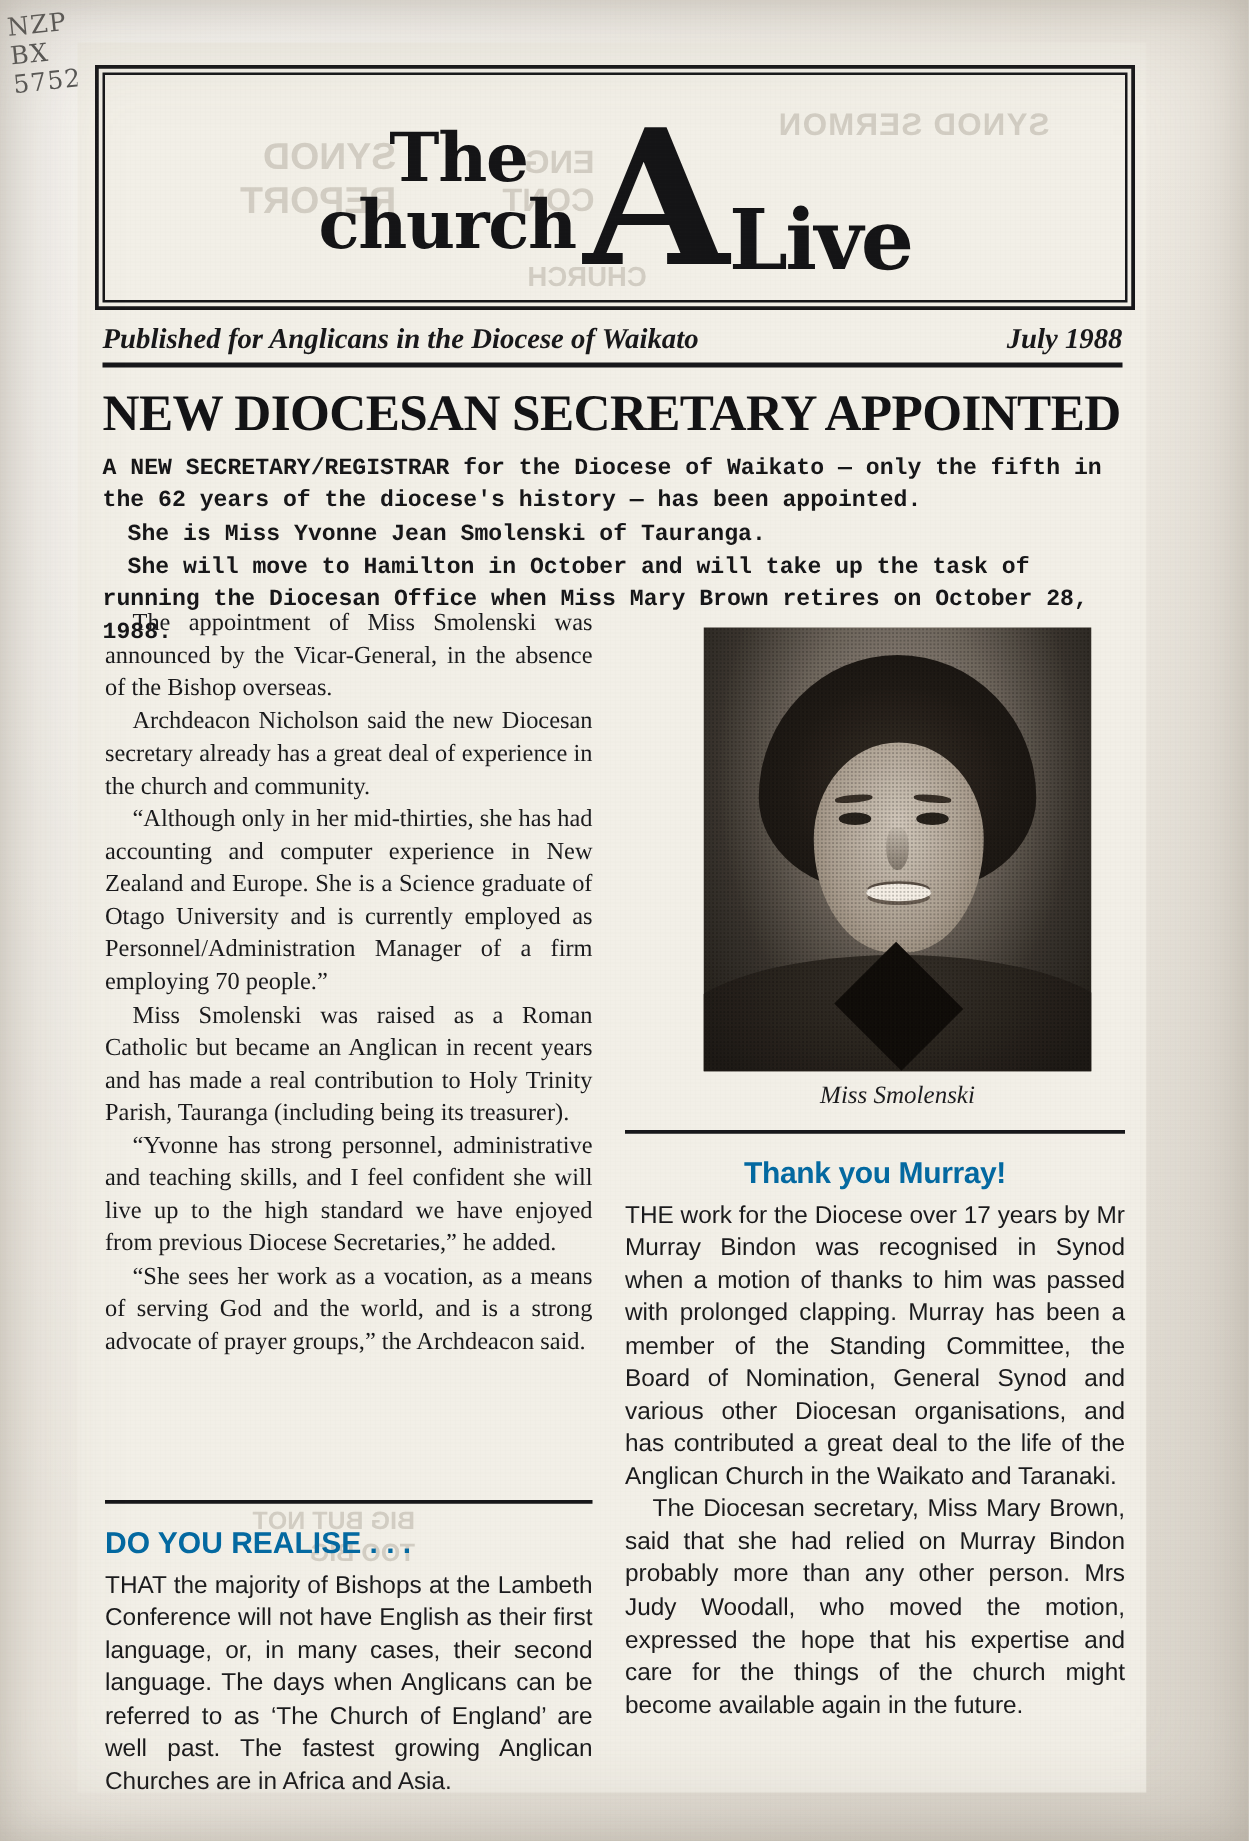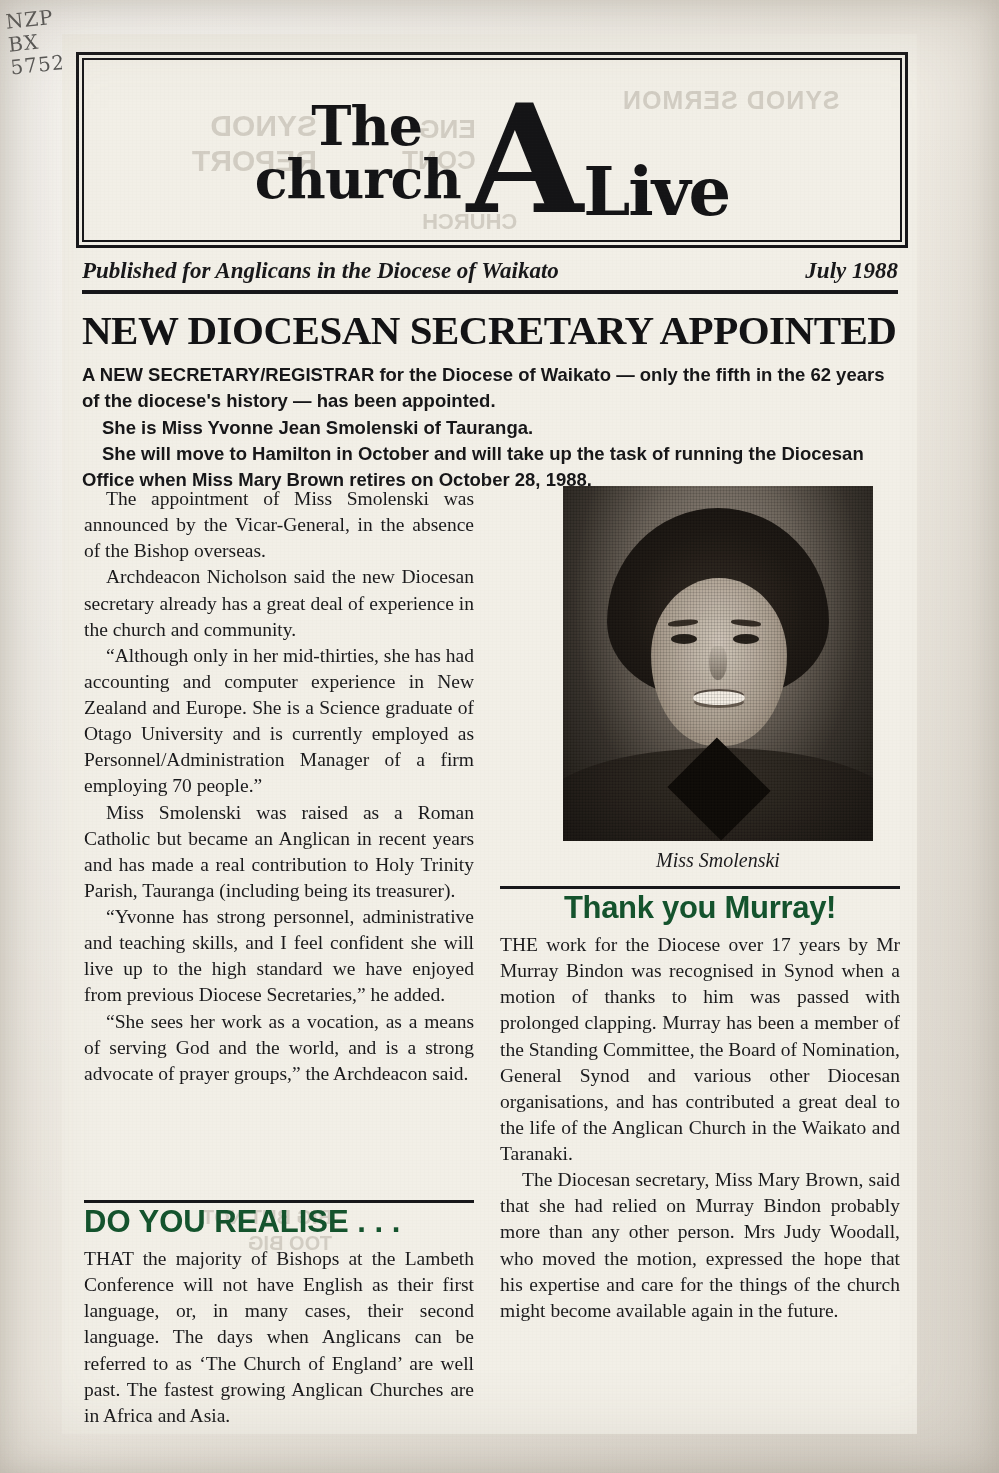--- a/index.html
+++ b/index.html
@@ -170,21 +170,21 @@
     color: #131315;
     white-space: nowrap;
   }
 
   
   .lead {
     position: absolute;
     left: 20px;
     top: 328px;
     width: 818px;
-    font-family: Liberation Sans, sans-serif;
+    font-family: Liberation Mono, monospace;
     font-weight: 700;
     font-size: 18.5px;
     line-height: 1.42;
     color: #161618;
   }
   .lead p { margin: 0; }
   .lead p.ind { text-indent: 20px; }
 
   
   .col-left {
@@ -202,21 +202,21 @@
 
   .col-right {
     position: absolute;
     left: 438px;
     top: 452px;
     width: 400px;
   }
 
   .photo-wrap {
     width: 274px;
-    margin: 0 auto;
+    margin: 16px auto;
   }
   .photo {
     width: 310px;
     height: 355px;
     background:
       radial-gradient(ellipse at 50% 32%, #9a9187 0%, #6f675e 38%, #3c3731 66%, #201d19 100%);
     position: relative;
     overflow: hidden;
     filter: contrast(1.05);
   }
@@ -281,33 +281,33 @@
   }
 
   .rule-med {
     height: 3px;
     background: #17171a;
   }
 
   .sub-head {
     font-family: "Liberation Sans", sans-serif;
     font-weight: 700;
-    font-size: 31px;
-    color: #14532d;
+    font-size: 24px;
+    color: #0369a1;
     text-align: center;
-    margin: 1px 0 6px;
+    margin: 18px 0 6px;
     letter-spacing: -0.3px;
   }
   .sub-head.left {
     text-align: left;
     letter-spacing: 0;
   }
 
   .col-body {
-    font-family: Liberation Serif, serif;
+    font-family: Liberation Sans, sans-serif;
     font-size: 19.5px;
     line-height: 1.34;
     color: #1a1a1c;
     text-align: justify;
   }
   .col-body p { margin: 0; text-indent: 22px; }
   .col-body p.noind { text-indent: 0; }
 
   .left-lower {
     position: absolute;

